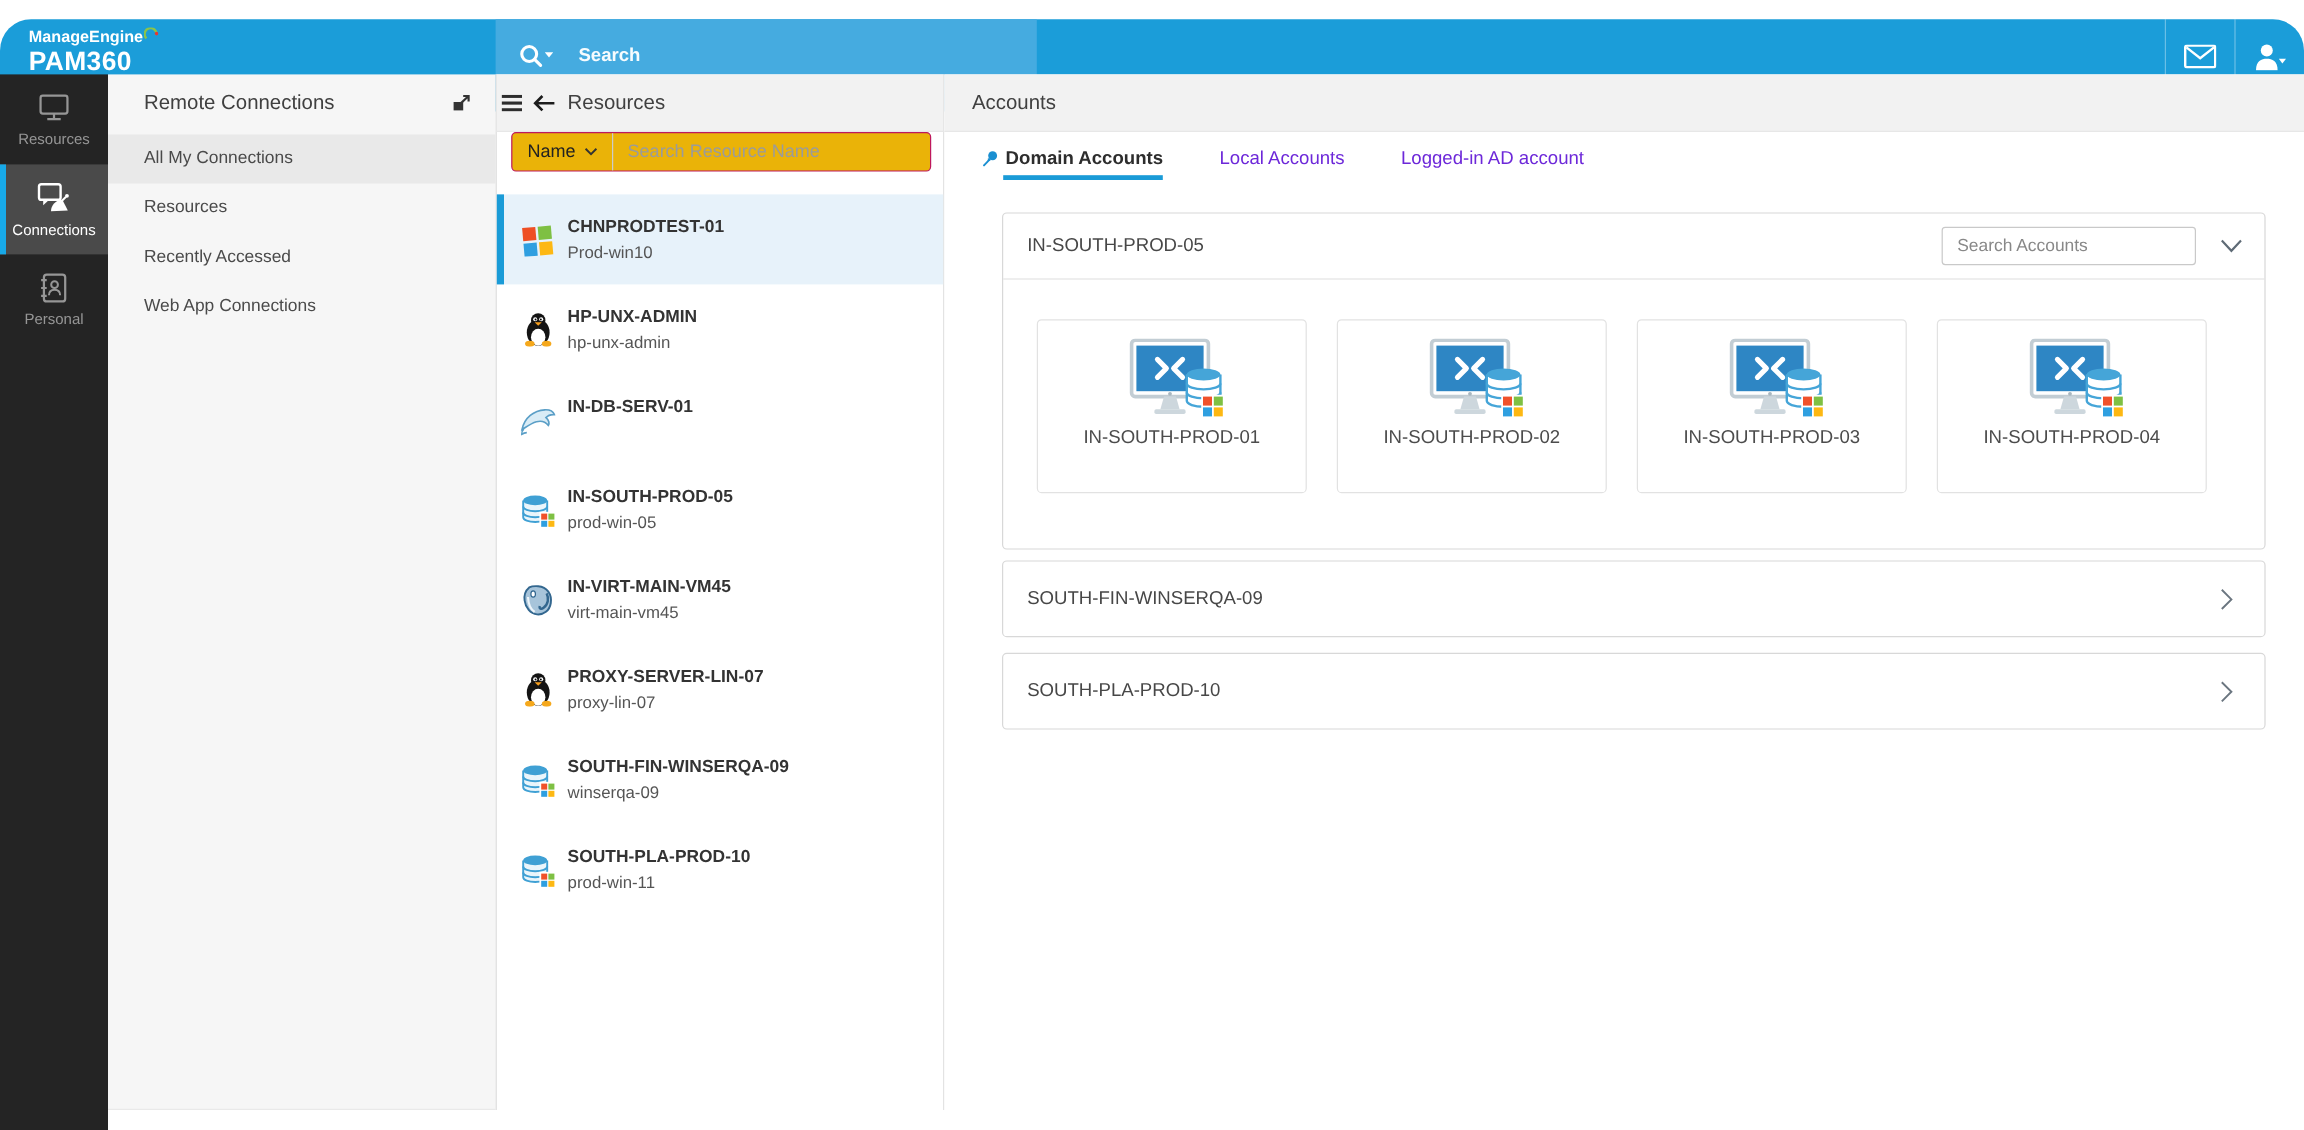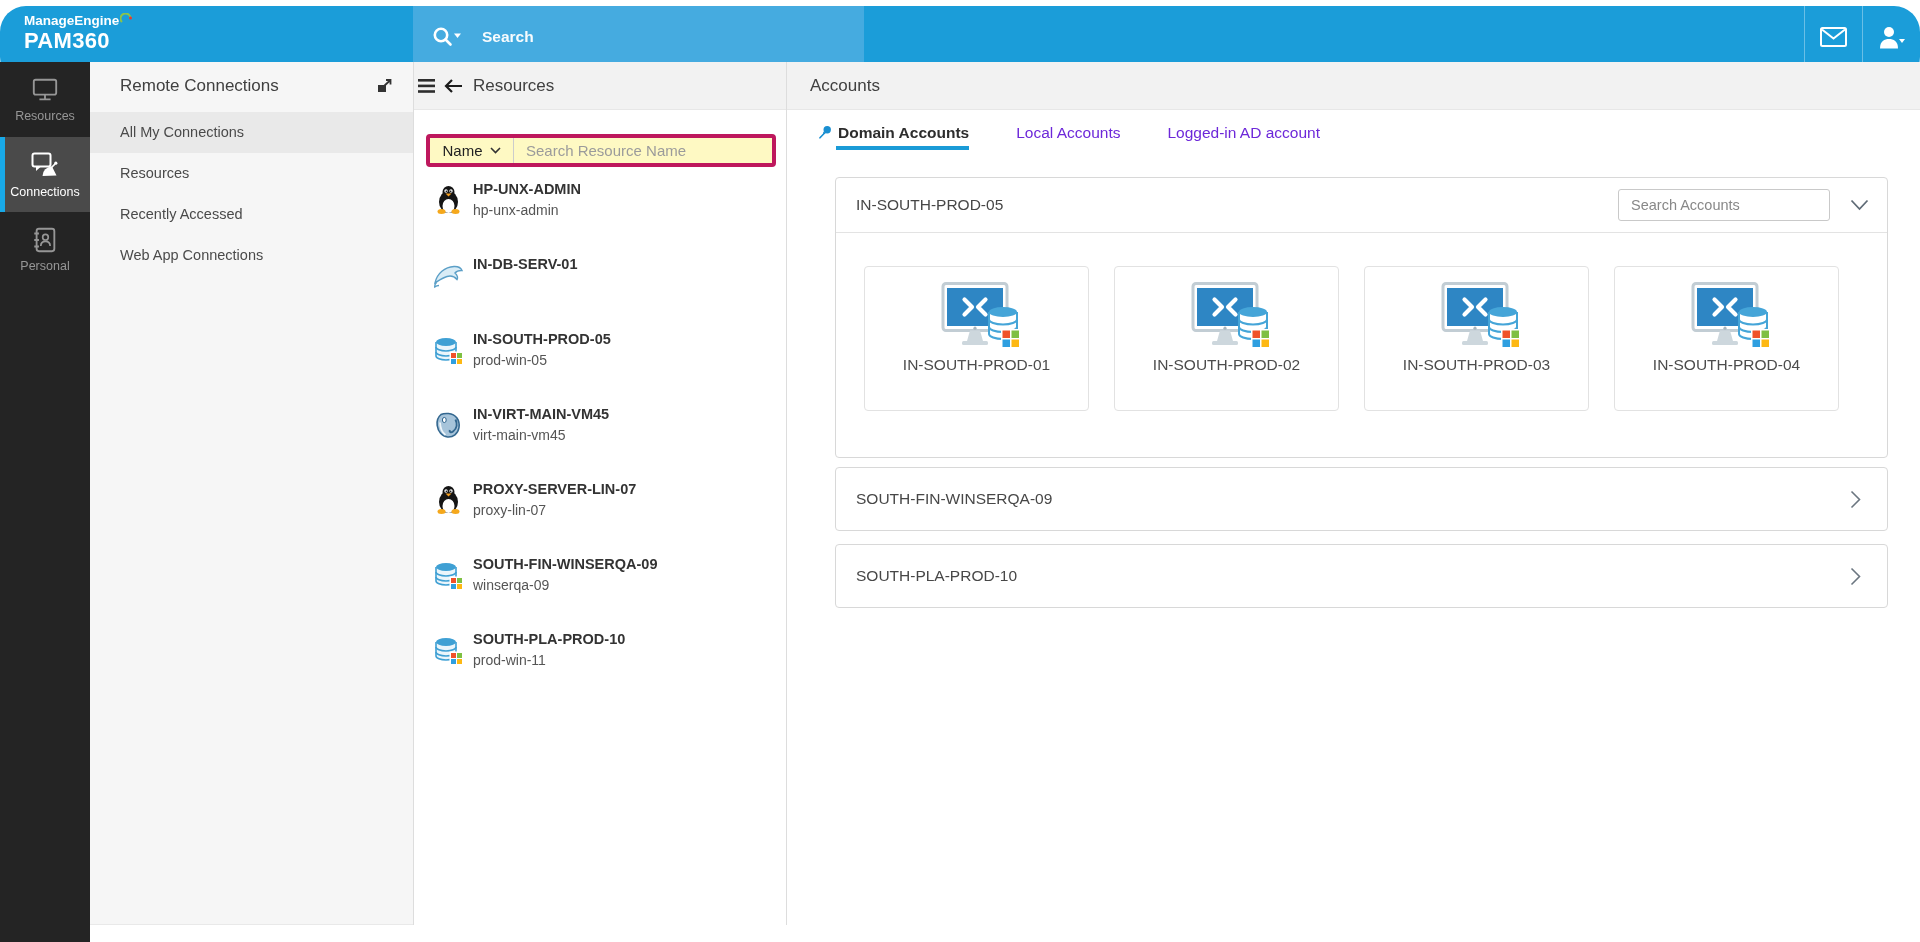--- a/index.html
+++ b/index.html
@@ -1,20 +1,20 @@
 <!DOCTYPE html>
 <html style="--brand-bar: #1b9dd9; --search-seg: #45abe0; --accent: #1a9bd7; --sidebar-bg: #242424; --sidebar-active: #4a4a4a; --link: #3f9bd8;"><head>
 <meta charset="utf-8">
 <style>
 *{margin:0;padding:0;box-sizing:border-box;}
 html,body{width:1920px;height:942px;overflow:hidden;}
 body{font-family:"Liberation Sans",sans-serif;background:#fff;position:relative;}
 svg{display:block;}
 
-.header{position:absolute;left:0;top:6px;width:1920px;height:77px;background:var(--brand-bar);border-radius:26px;}
+.header{position:absolute;left:0;top:16px;width:1920px;height:77px;background:var(--brand-bar);border-radius:26px;}
 .brand{position:absolute;left:24px;top:7px;color:#fff;cursor:default;}
 .brand-top{font-size:13.5px;font-weight:700;display:flex;align-items:flex-start;gap:1px;}
 .brand-bottom{font-size:22px;font-weight:700;letter-spacing:.3px;line-height:26px;}
 .search-seg{position:absolute;left:413px;top:0;width:451px;height:62px;background:var(--search-seg);display:flex;align-items:center;padding-left:19px;}
 .search-input{background:transparent;border:none;outline:none;color:#0f172a;font-size:15.5px;font-weight:700;font-family:inherit;margin-left:20px;width:300px;}
 .search-input::placeholder{color:#fff;opacity:.96;}
 .hdr-right{position:absolute;right:0;top:0;height:62px;display:flex;}
 .hdr-slot{width:58px;height:62px;display:flex;align-items:center;justify-content:center;border-left:1px solid rgba(255,255,255,.35);}
 
 .sidebar{position:absolute;left:0;top:62px;width:90px;height:880px;background:var(--sidebar-bg);}
@@ -27,21 +27,21 @@
 .col-conn{position:absolute;left:90px;top:62px;width:323px;height:863px;background:#f6f6f6;border-bottom:1px solid #e9e9e9;}
 .col-conn .strip{height:48px;display:flex;align-items:center;padding:0 20px 0 30px;}
 .popout{margin-left:auto;}
 .conn-list{margin-top:2px;}
 .conn-item{height:41px;line-height:41px;padding-left:30px;font-size:14.5px;color:#4a4a4a;cursor:pointer;white-space:nowrap;}
 .conn-item.selected{background:#e9e9e9;}
 
 .col-res{position:absolute;left:413px;top:62px;width:374px;height:863px;background:#fff;border-left:1px solid #ddd;border-right:1px solid #ddd;}
 .col-res .strip{height:48px;display:flex;align-items:center;gap:8px;padding-left:4px;border-bottom:1px solid #e7e7e7;background:#f2f2f2;}
 .col-res .strip .strip-title{margin-left:2px;}
-.res-filter{position:absolute;left:12px;top:72px;width:350px;height:33px;border:4px solid #be185d;border-radius:4px;display:flex;background:#fef9c3;}
+.res-filter{position:absolute;left:12px;top:48px;width:350px;height:33px;border:1px solid #be185d;border-radius:4px;display:flex;background:#eab308;}
 .name-dd{width:84px;border-right:1px solid #ccc;display:flex;align-items:center;justify-content:center;gap:7px;font-size:15px;color:#222;cursor:pointer;}
 .res-search{flex:1;border:none;outline:none;font-family:inherit;font-size:15px;color:#333;padding:0 12px;background:transparent;border-radius:4px;}
 .res-search::placeholder{color:#9b9b9b;}
 .res-list{position:absolute;left:0;top:100px;width:100%;}
 .res-item{position:relative;height:75px;display:flex;align-items:center;padding-left:19px;cursor:pointer;}
 .res-item.selected{background:#e7f2fa;}
 .res-item.selected::before{content:"";position:absolute;left:0;top:0;bottom:0;width:6px;background:var(--accent);}
 .res-icon{width:30px;display:flex;justify-content:center;}
 .res-text{margin-left:10px;display:flex;flex-direction:column;height:42px;}
 .res-name{font-size:14.5px;font-weight:700;color:#333;line-height:21px;}
@@ -187,20 +187,36 @@
     <div class="name-dd">
       <span>Name</span>
       <svg width="11" height="7" viewBox="0 0 11 7">
           <path d="M1 1 L5.5 5.5 L10 1" fill="none" stroke="#333" stroke-width="1.6"></path>
         </svg>
     </div>
     <input class="res-search" placeholder="Search Resource Name" style="">
   </div>
   <div class="res-list">
 
+      <div class="res-item selected">
+        <span class="res-icon">
+          <svg width="28" height="28" viewBox="0 0 28 28">
+            <g transform="rotate(-5 14 14)">
+              <rect x="2" y="3" width="11" height="11" fill="#ee4f24"></rect>
+              <rect x="15" y="3" width="11" height="11" fill="#7ec043"></rect>
+              <rect x="2" y="16" width="11" height="11" fill="#2f9fe0"></rect>
+              <rect x="15" y="16" width="11" height="11" fill="#fdb813"></rect>
+            </g>
+          </svg>
+        </span>
+        <span class="res-text">
+          <span class="res-name">CHNPRODTEST-01</span>
+          <span class="res-sub">Prod-win10</span>
+        </span>
+      </div>
 
       <div class="res-item">
         <span class="res-icon">
           <svg width="27" height="29" viewBox="0 0 27 29">
             <ellipse cx="13.5" cy="17" rx="9.5" ry="11" fill="#141414"></ellipse>
             <circle cx="13.5" cy="7" r="6" fill="#141414"></circle>
             <ellipse cx="13.5" cy="21" rx="6" ry="7" fill="#fff"></ellipse>
             <circle cx="11" cy="6" r="1.7" fill="#fff"></circle>
             <circle cx="16" cy="6" r="1.7" fill="#fff"></circle>
             <circle cx="11.3" cy="6.2" r=".8" fill="#000"></circle>

